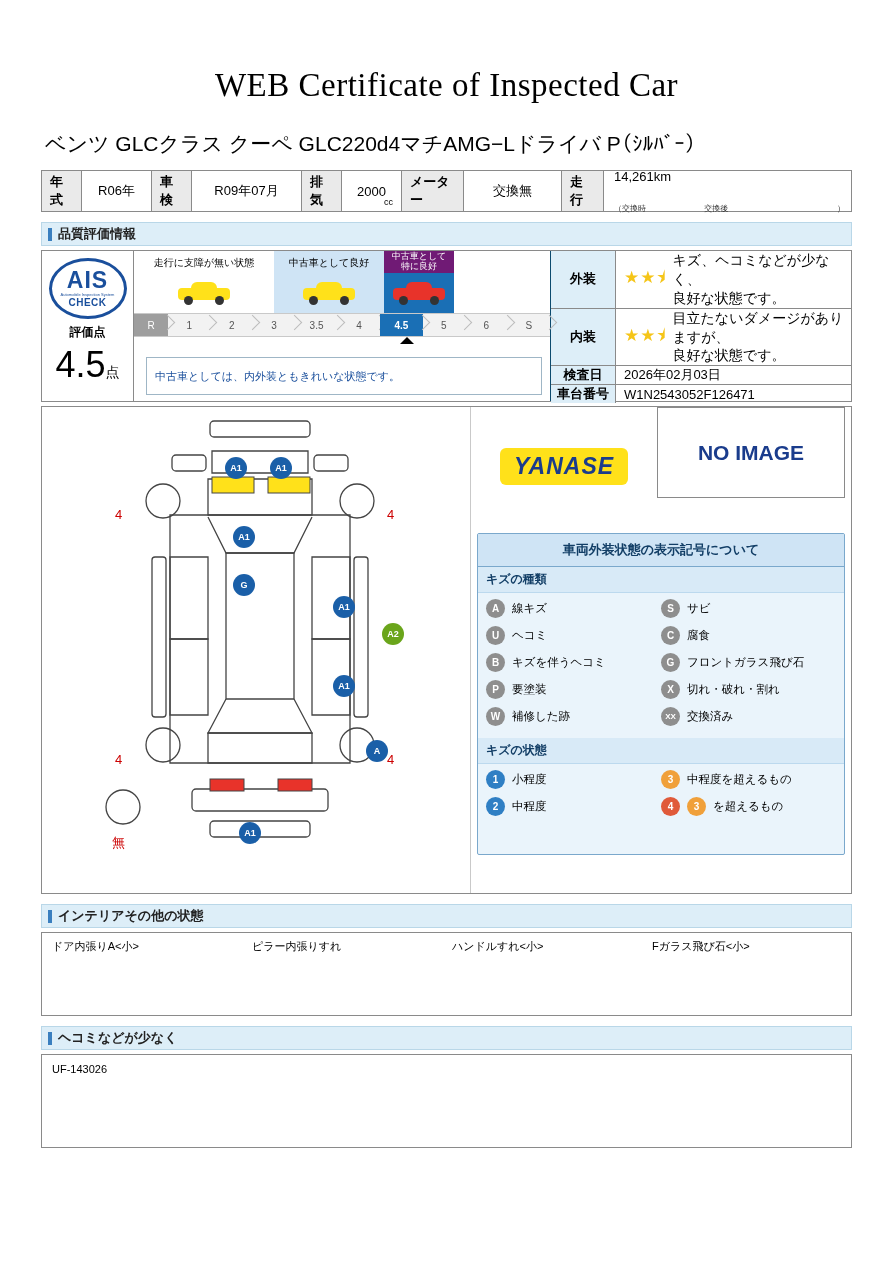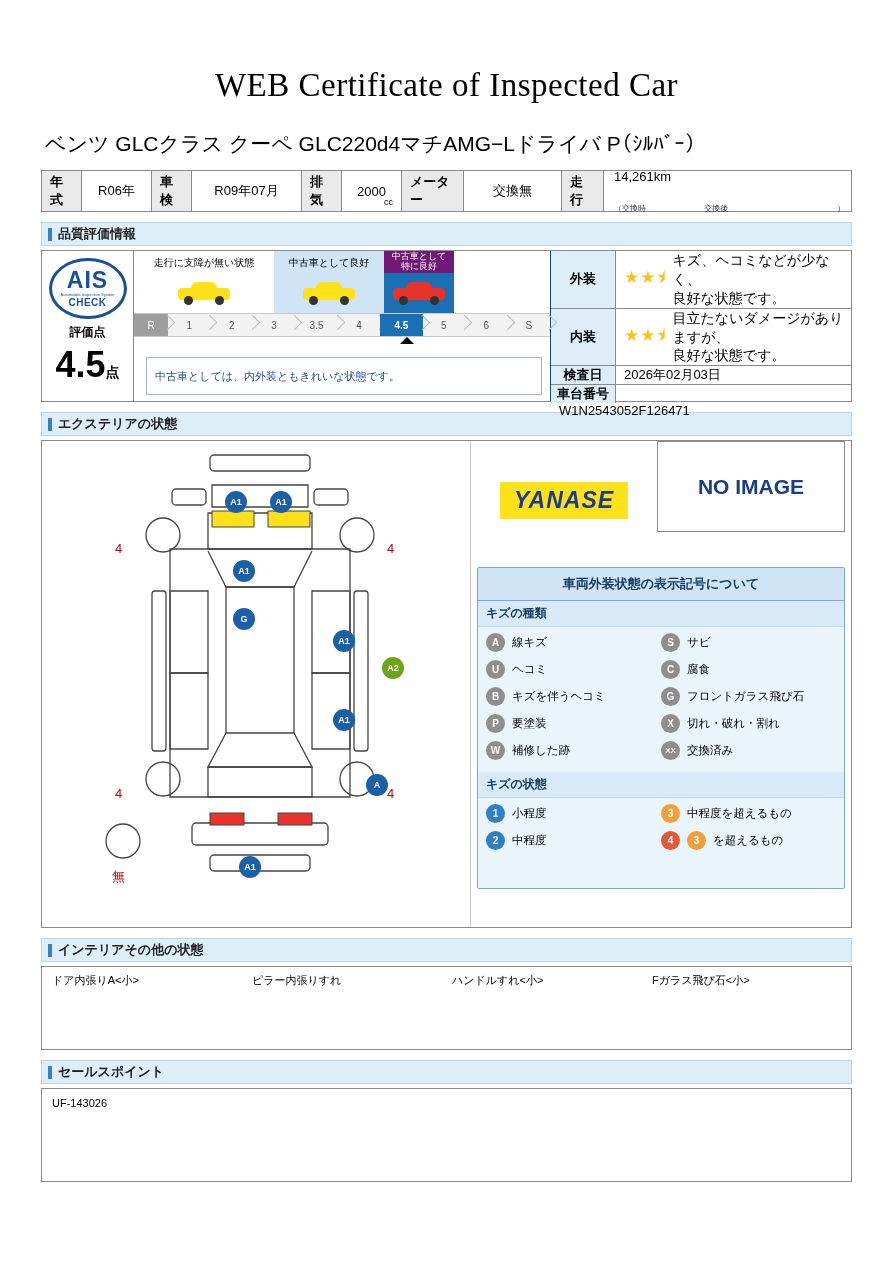--- a/index.html
+++ b/index.html
@@ -79,21 +79,21 @@
   .ais-badge{
     width:72px;height:55px;border-radius:50%/50%;
     background:#ffffff;border:3px solid #1a4f9c;
     display:flex;flex-direction:column;align-items:center;justify-content:center;
     color:#1a4f9c;
   }
   .ais-badge .big{font-size:23px;font-weight:bold;letter-spacing:1px;line-height:1;}
   .ais-badge .tiny{font-size:4px;line-height:1.1;margin-top:1px;}
   .ais-badge .chk{font-size:10px;font-weight:bold;letter-spacing:.5px;}
   .ais .lab{font-size:12px;font-weight:bold;margin-top:5px;}
-  .ais .score{font-size:36px;font-weight:bold;line-height:1;margin-top:6px;}
+  .ais .score{font-size:36px;font-weight:normal;line-height:1;margin-top:6px;}
   .ais .score small{font-size:14px;}
 
   .scale{
     flex:1;border-right:1px solid #0c4a6e;position:relative;box-sizing:border-box;
   }
   .scale-head{display:flex;height:22px;font-size:10px;}
   .scale-head div{
     display:flex;align-items:center;justify-content:center;text-align:center;line-height:1.1;
   }
   .sh1{flex:0 0 140px;}
@@ -129,21 +129,21 @@
     border-left:7px solid transparent;border-right:7px solid transparent;border-bottom:7px solid #000;
   }
   .comment{
     margin:12px 8px 0 12px;border:1px solid #9fb6c6;height:36px;
     display:flex;align-items:center;padding-left:8px;
     font-size:11px;color:#1a4f9c;background:#fff;position:relative;
   }
 
   .qtable{width:300px;display:flex;flex-direction:column;}
   .qrow{display:flex;flex:1;border-bottom:1px solid #8a8a8a;}
-  .qrow:last-child{border-bottom:none;flex-direction:column;}
+  .qrow:last-child{border-bottom:none;}
   .qlbl{
     width:64px;background:#ddeef8;border-right:1px solid #8a8a8a;
     display:flex;align-items:center;justify-content:center;font-size:13px;font-weight:bold;
   }
   .qval{flex:1;display:flex;align-items:center;padding-left:8px;font-size:13px;}
   .stars{color:#f5c518;font-size:17px;letter-spacing:1px;margin-right:6px;}
   .qnote{font-size:14px;line-height:1.35;}
 
   
   .exterior{
@@ -151,21 +151,21 @@
   }
   .diagram{width:428px;border-right:1px solid #c9c9c9;position:relative;}
   .rightcol{flex:1;position:relative;}
 
   .brandrow{display:flex;height:118px;}
   .yanase{
     flex:1;display:flex;align-items:center;justify-content:center;
   }
   .yanase .logo{
     background:#ffe11a;color:#1a3c8c;font-weight:bold;font-style:italic;
-    font-size:23px;padding:5px 14px;letter-spacing:1px;
+    font-size:23px;padding:5px 14px;letter-spacing:1px;border-radius:6px;
   }
   .noimage{
     width:188px;height:91px;border:1px solid #8a8a8a;
     display:flex;align-items:center;justify-content:center;
     font-size:21px;font-weight:bold;color:#1a3c8c;box-sizing:border-box;
     margin:0 6px 0 0;
   }
 
   .legend{
     margin:8px 6px 0 6px;border:1px solid #7aa8cc;background:#eaf4fb;
@@ -328,24 +328,20 @@
         <div class="qlbl">検査日</div>
         <div class="qval">2026年02月03日</div>
       </div>
       <div class="qrow">
         <div class="qlbl">車台番号</div>
         <div class="qval">W1N2543052F126471</div>
       </div>
     </div>
   </div>
 
-  <div class="secbar">
-    <span class="tick"></span>
-    <span>エクステリアの状態</span>
-  </div>
 
   <div class="exterior">
     <div class="diagram">
       <svg class="svgwrap" viewBox="0 0 428 486" xmlns="http://www.w3.org/2000/svg">
         <g fill="none" stroke="#444" stroke-width="1.3">
 
           <rect x="168" y="14" width="100" height="16" rx="4"></rect>
 
           <rect x="130" y="48" width="34" height="16" rx="4"></rect>
           <rect x="272" y="48" width="34" height="16" rx="4"></rect>
@@ -494,20 +490,20 @@
     <div class="items">
       <span class="it1">ドア内張りA&lt;小&gt;</span>
       <span class="it2">ピラー内張りすれ</span>
       <span class="it3">ハンドルすれ&lt;小&gt;</span>
       <span>Fガラス飛び石&lt;小&gt;</span>
     </div>
   </div>
 
   <div class="secbar">
     <span class="tick"></span>
-    <span>セールスポイント</span>
+    <span>ヘコミなどが少なく</span>
   </div>
   <div class="box sales">
     <div class="txt">UF-143026</div>
   </div>
 
  </div>
 </div>
 
 </body></html>

